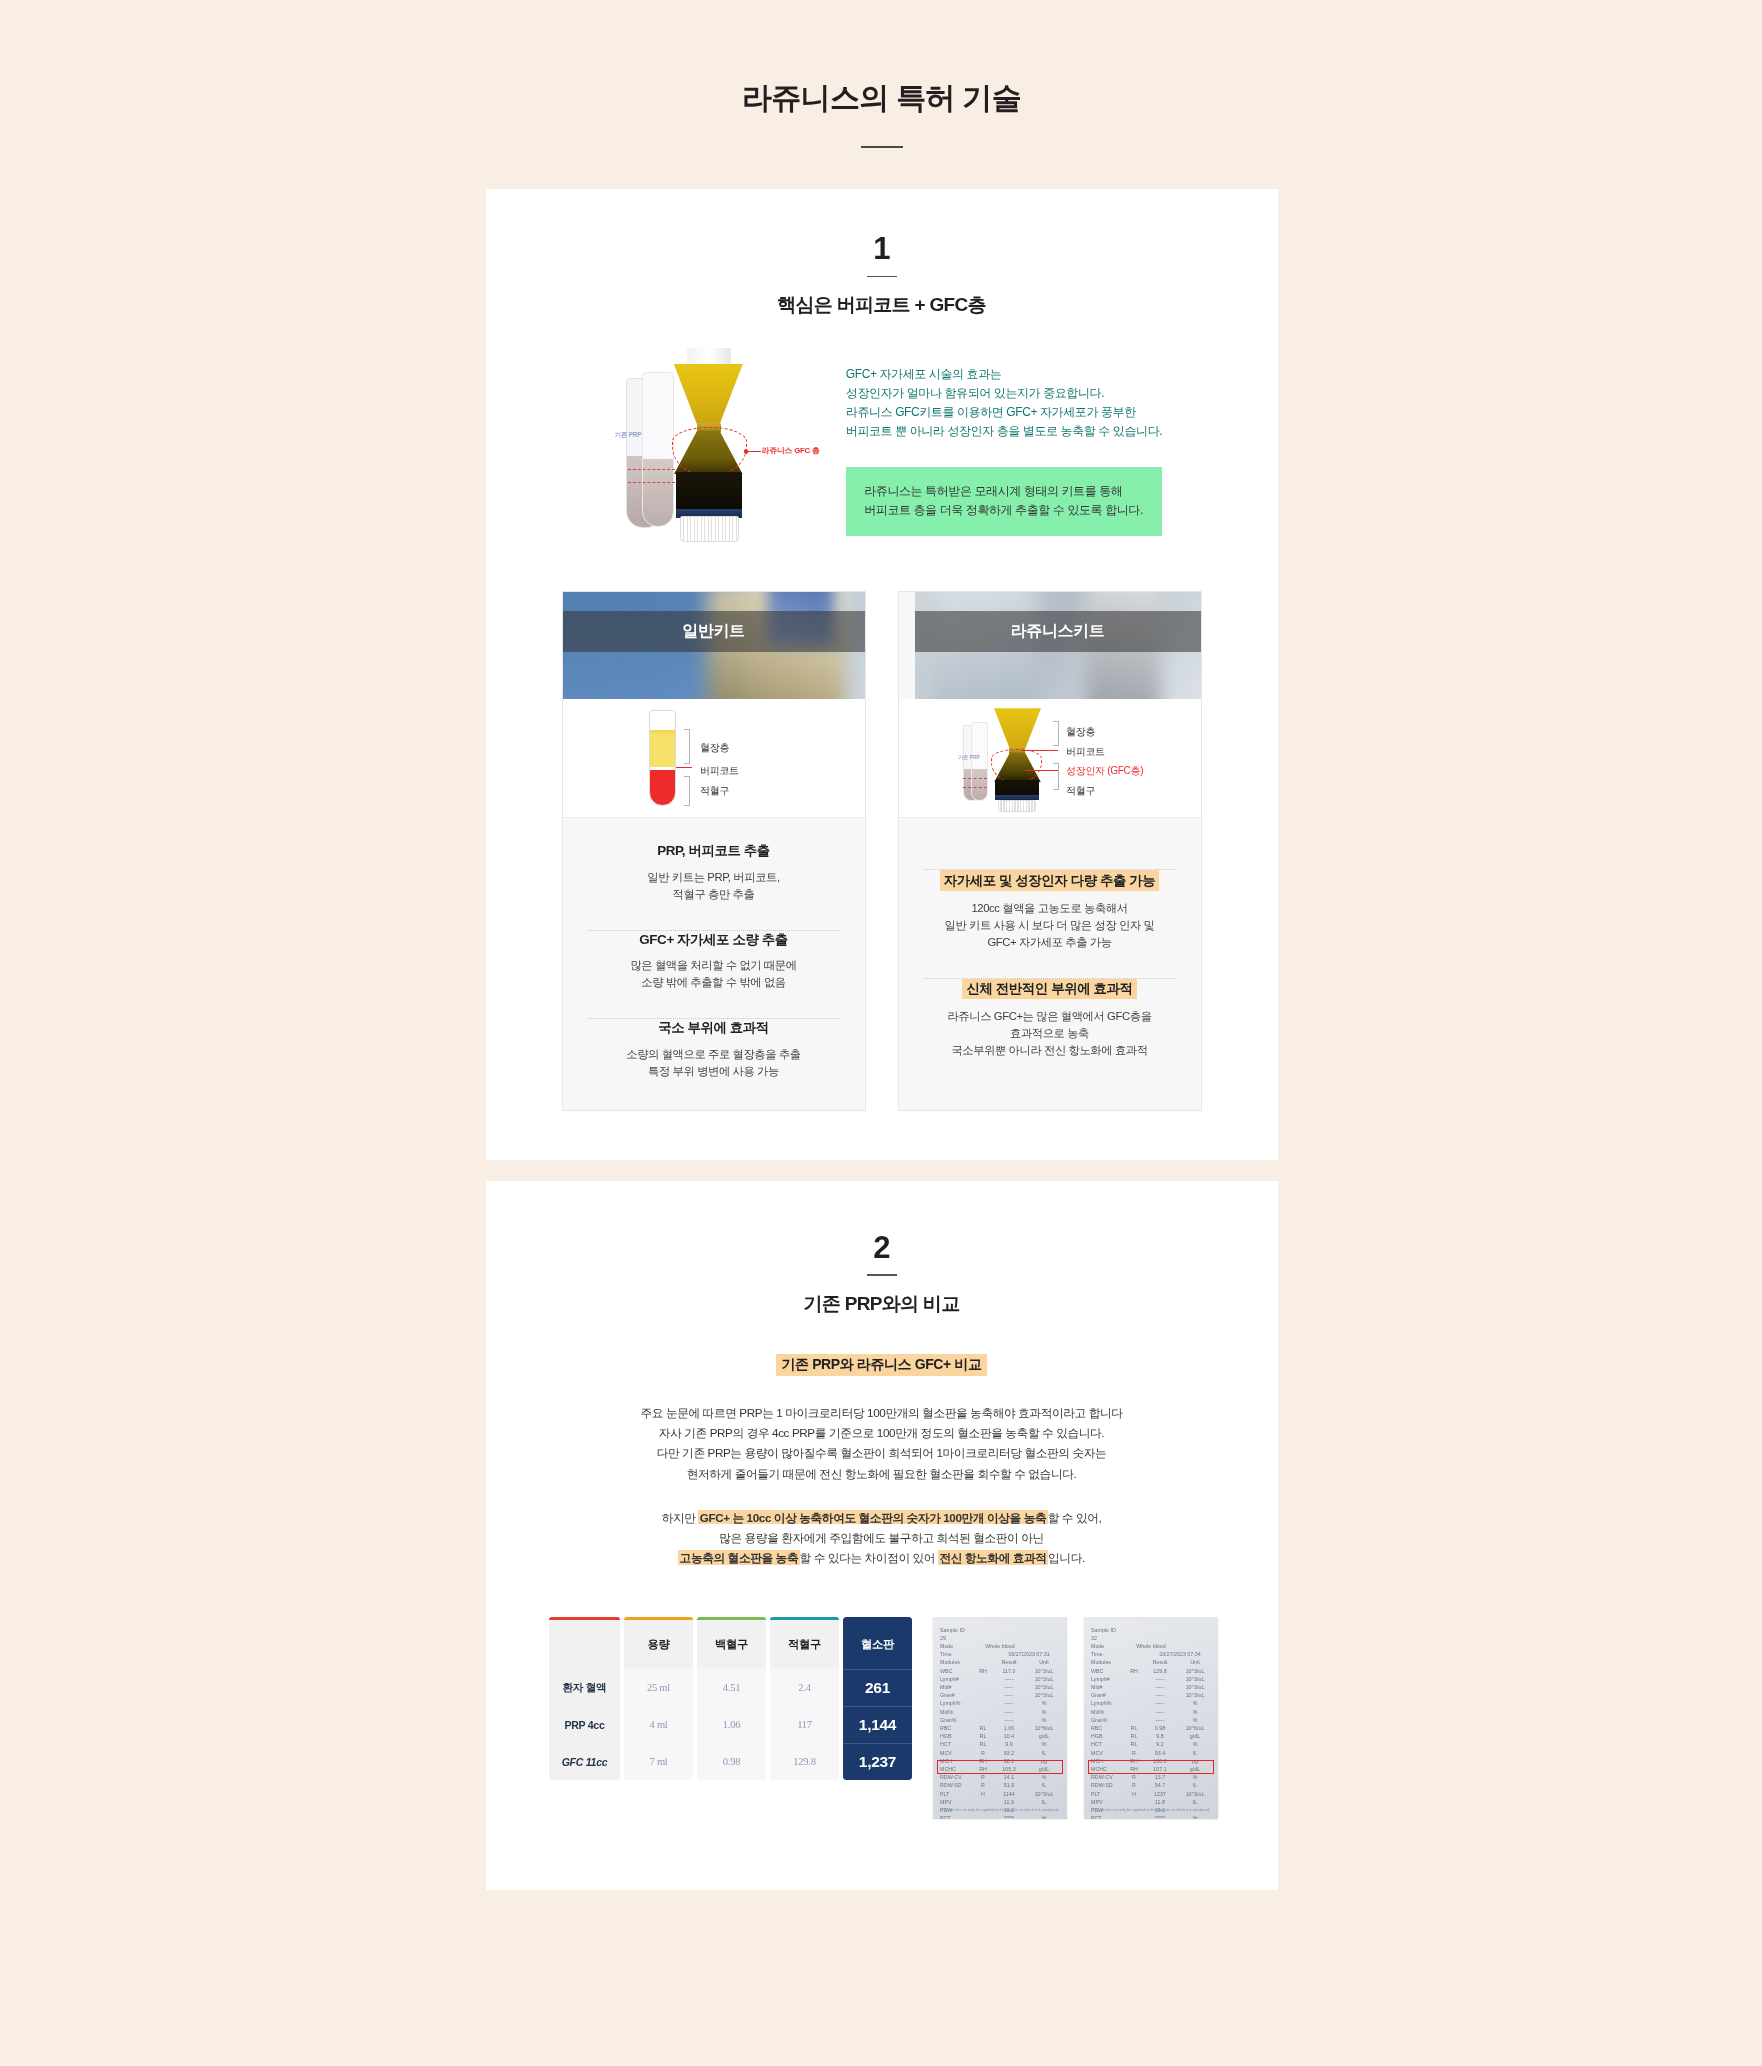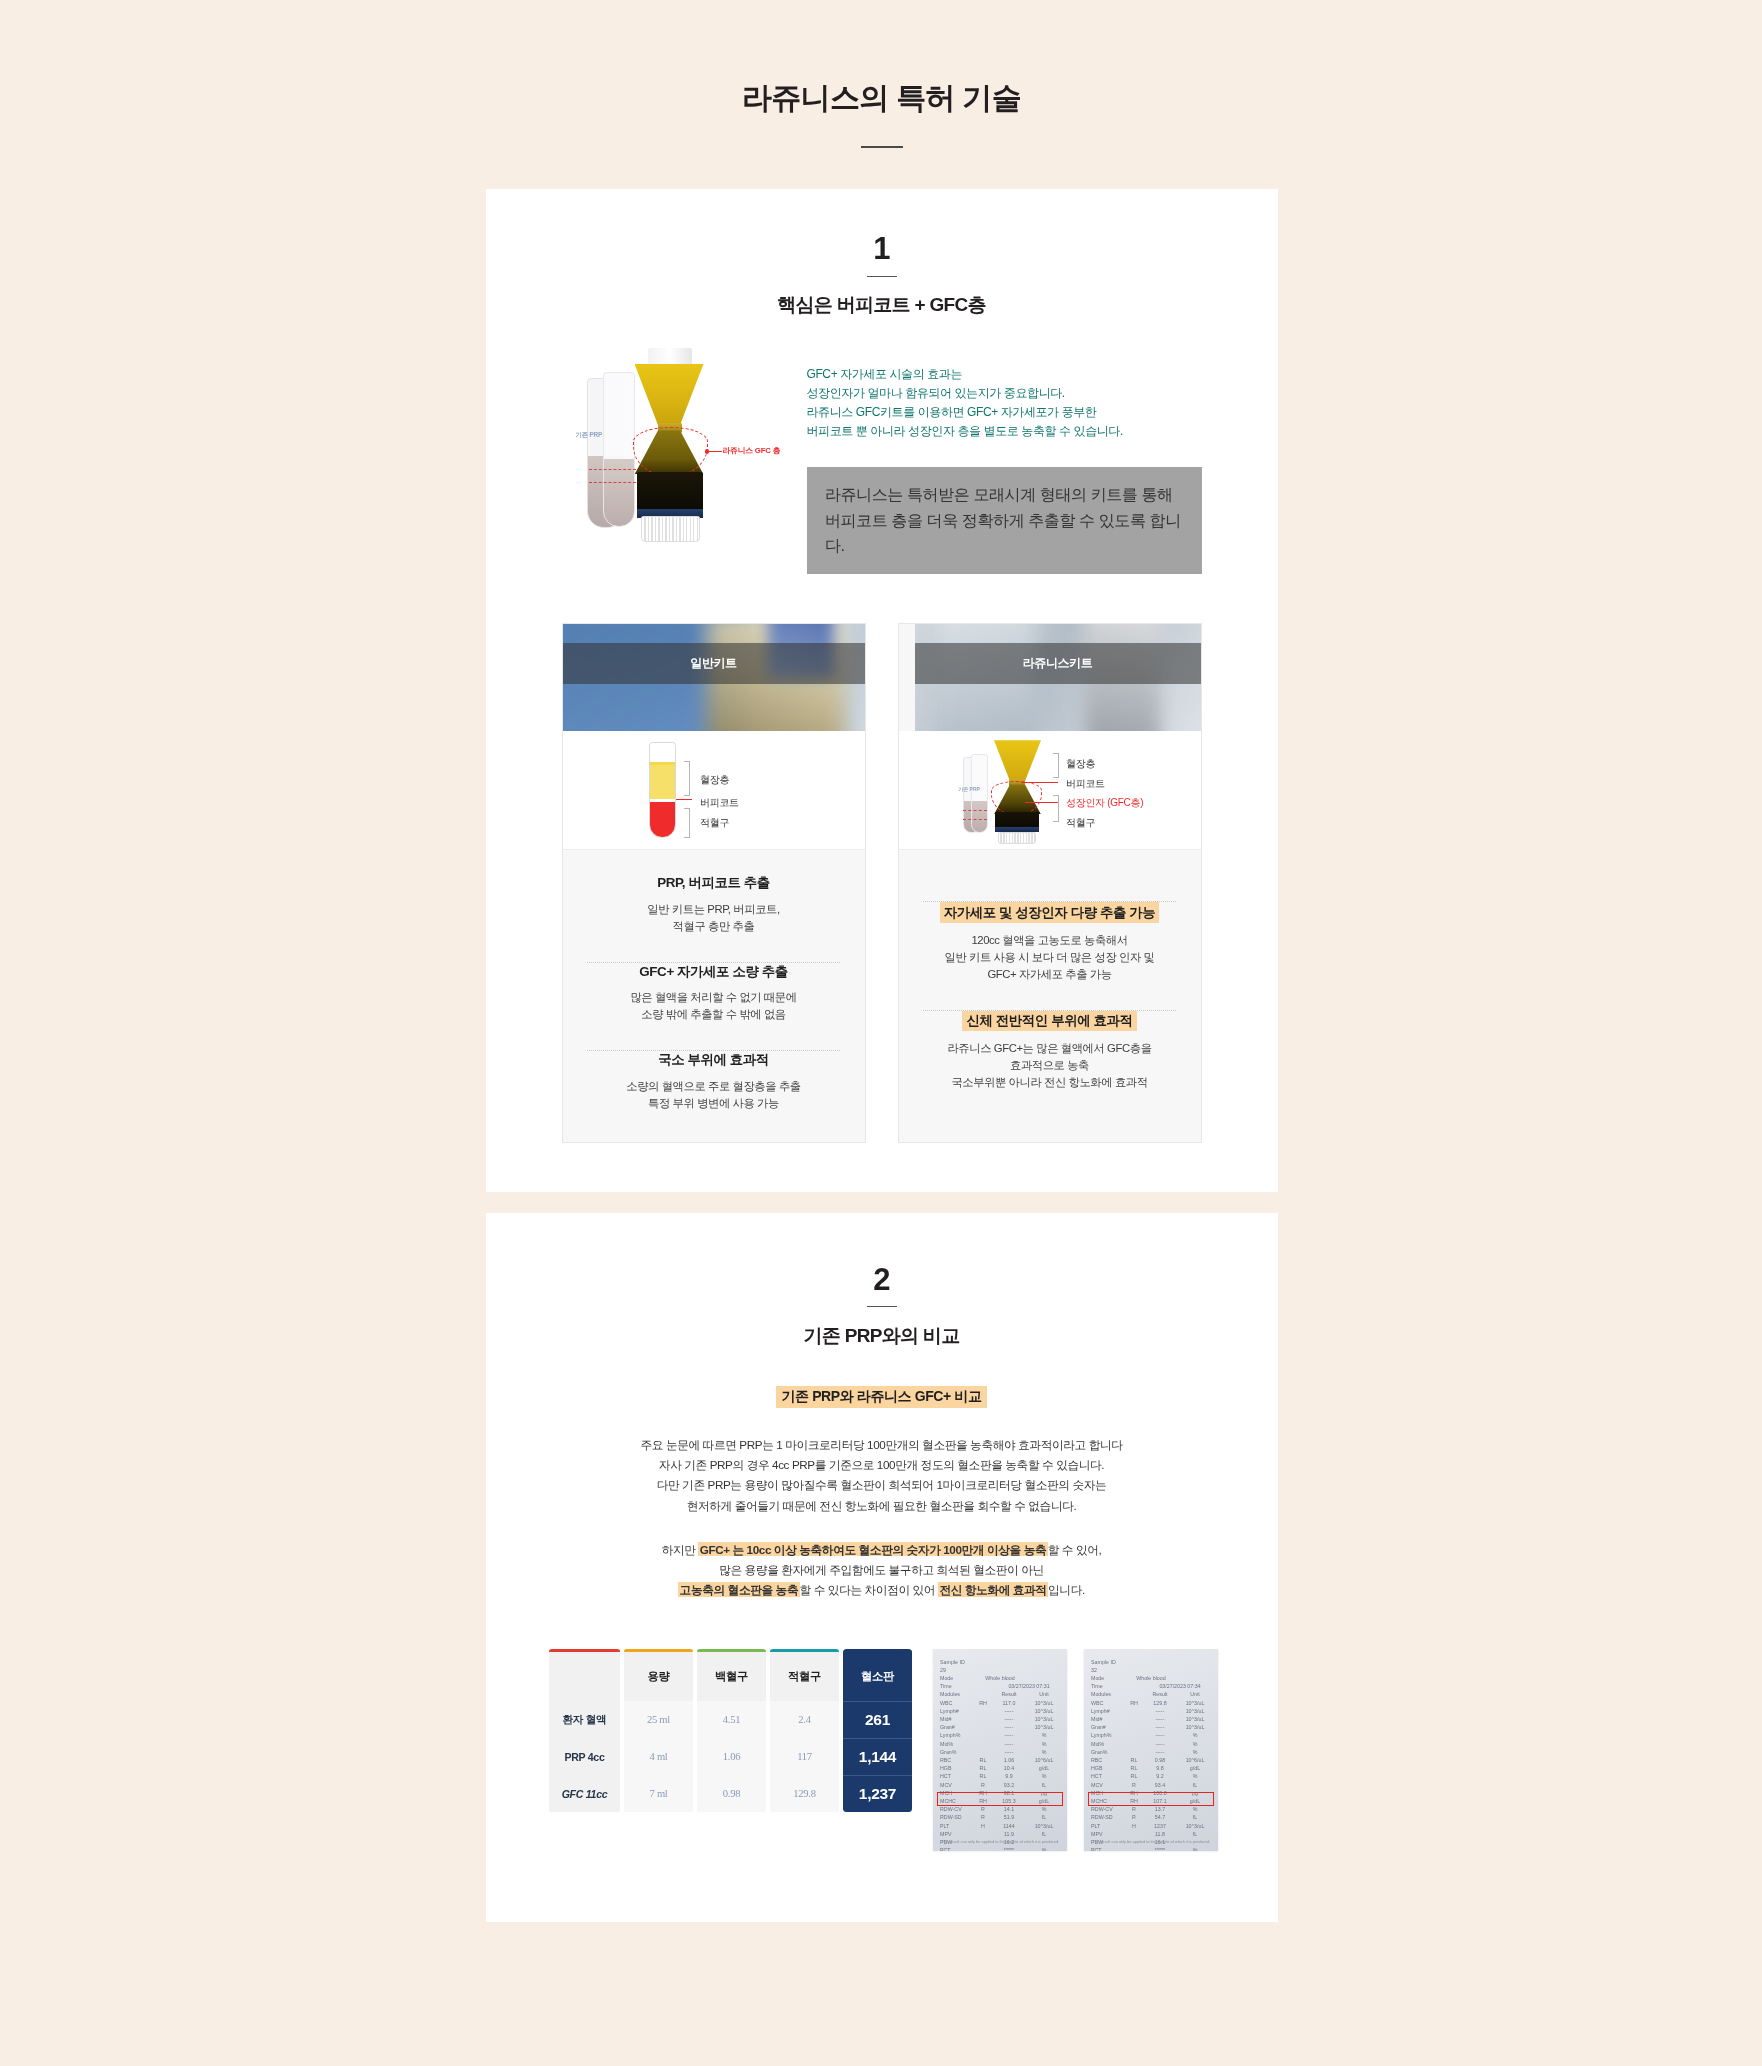--- a/index.html
+++ b/index.html
@@ -142,23 +142,23 @@
     max-width: 395px;
   }
   .intro-text p {
     font-size: 12px;
     line-height: 1.58;
     color: #0f766e;
     letter-spacing: -0.4px;
   }
   .note-box {
     margin-top: 25.4px;
-    background: #a3a3a3;
+    background: #86efac;
     padding: 15.5px 18.4px;
-    font-size: 16px;
+    font-size: 12px;
     line-height: 1.6;
     color: #333;
     letter-spacing: -0.4px;
   }
 
   
   .compare {
     display: flex; gap: 32px; justify-content: center;
     margin-top: 49px; padding: 0 37px;
   }
@@ -196,21 +196,21 @@
     position: absolute; right: 14%; top: -25%; width: 26%; height: 150%;
     background: linear-gradient(190deg,#e8e8e8,#8d949c);
     filter: blur(8.5px); opacity: .9;
   }
   .hero-band {
     position: absolute; left: 0; right: 0; top: 18.4px; height: 41px;
     background: rgba(50,50,50,0.55);
     display: flex; align-items: center; justify-content: center;
   }
   .hero-band span {
-    color: #fff; font-size: 12px; font-weight: bold; letter-spacing: -0.4px; text-align: center;
+    color: #fff; font-size: 16px; font-weight: bold; letter-spacing: -0.4px; text-align: center;
   }
 
   .card-diagram {
     height: 119px; background: #fff;
     display: flex; align-items: center; justify-content: center;
     border-bottom: 0.7px solid #ececec;
   }
 
   
   .tubefig { position: relative; width: 169px; height: 106px; }

